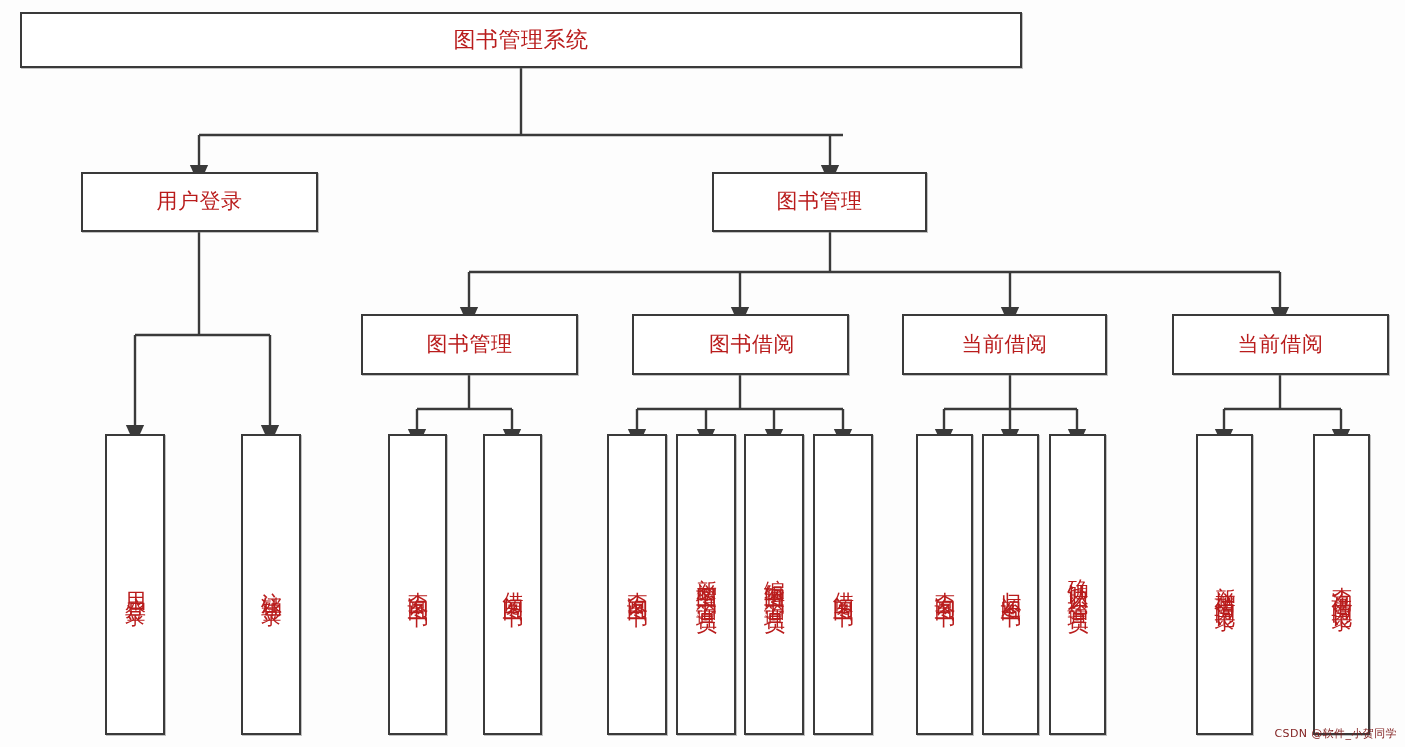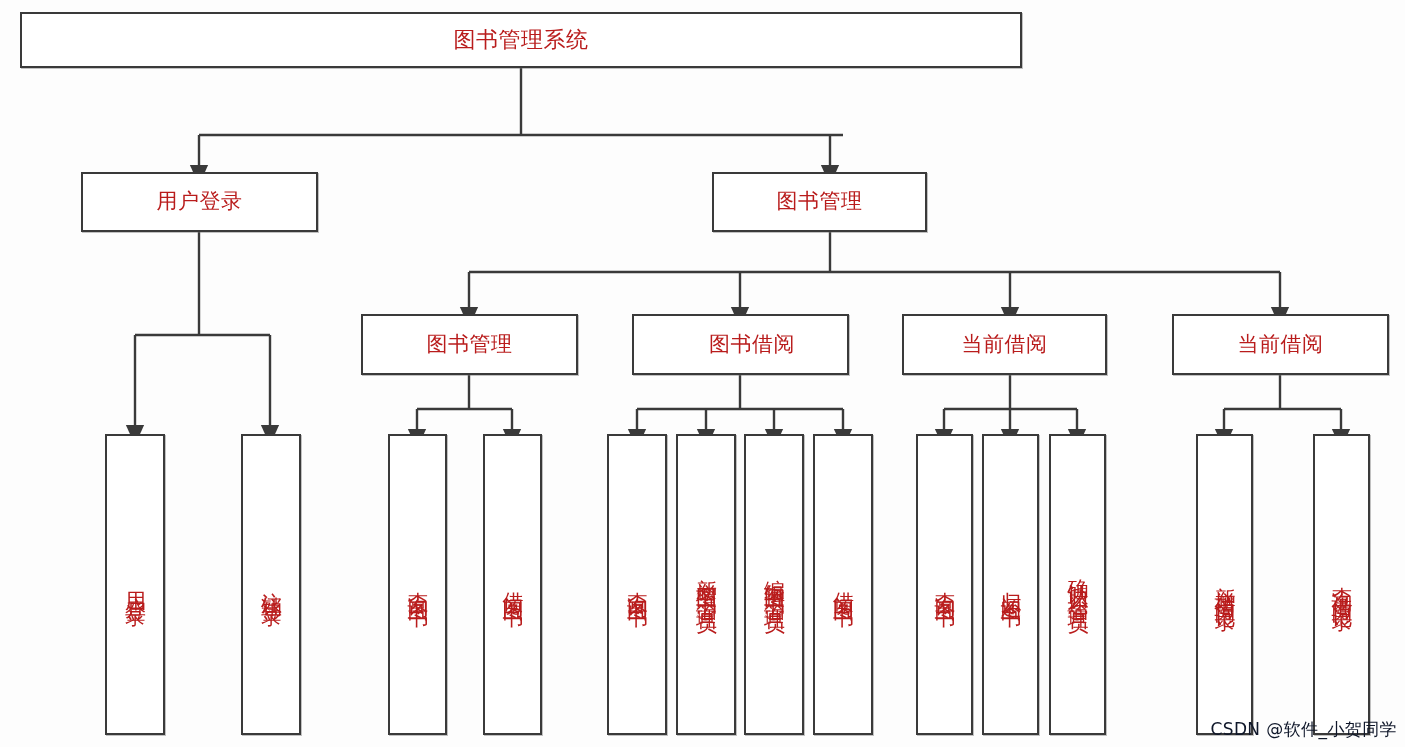--- a/index.html
+++ b/index.html
@@ -58,22 +58,22 @@
     writing-mode: vertical-rl;
     text-orientation: upright;
     letter-spacing: 5px;
     line-height: 1;
     max-height: 100%;
   }
   #watermark {
     position: absolute;
     right: 8px;
     bottom: 6px;
-    font-size: 17px;
-    color: #0f172a;
+    font-size: 11px;
+    color: #7f1d1d;
     letter-spacing: 0.4px;
     white-space: nowrap;
     user-select: none;
   }
 </style>
 </head>
 <body>
 
 <div id="canvas">
 

